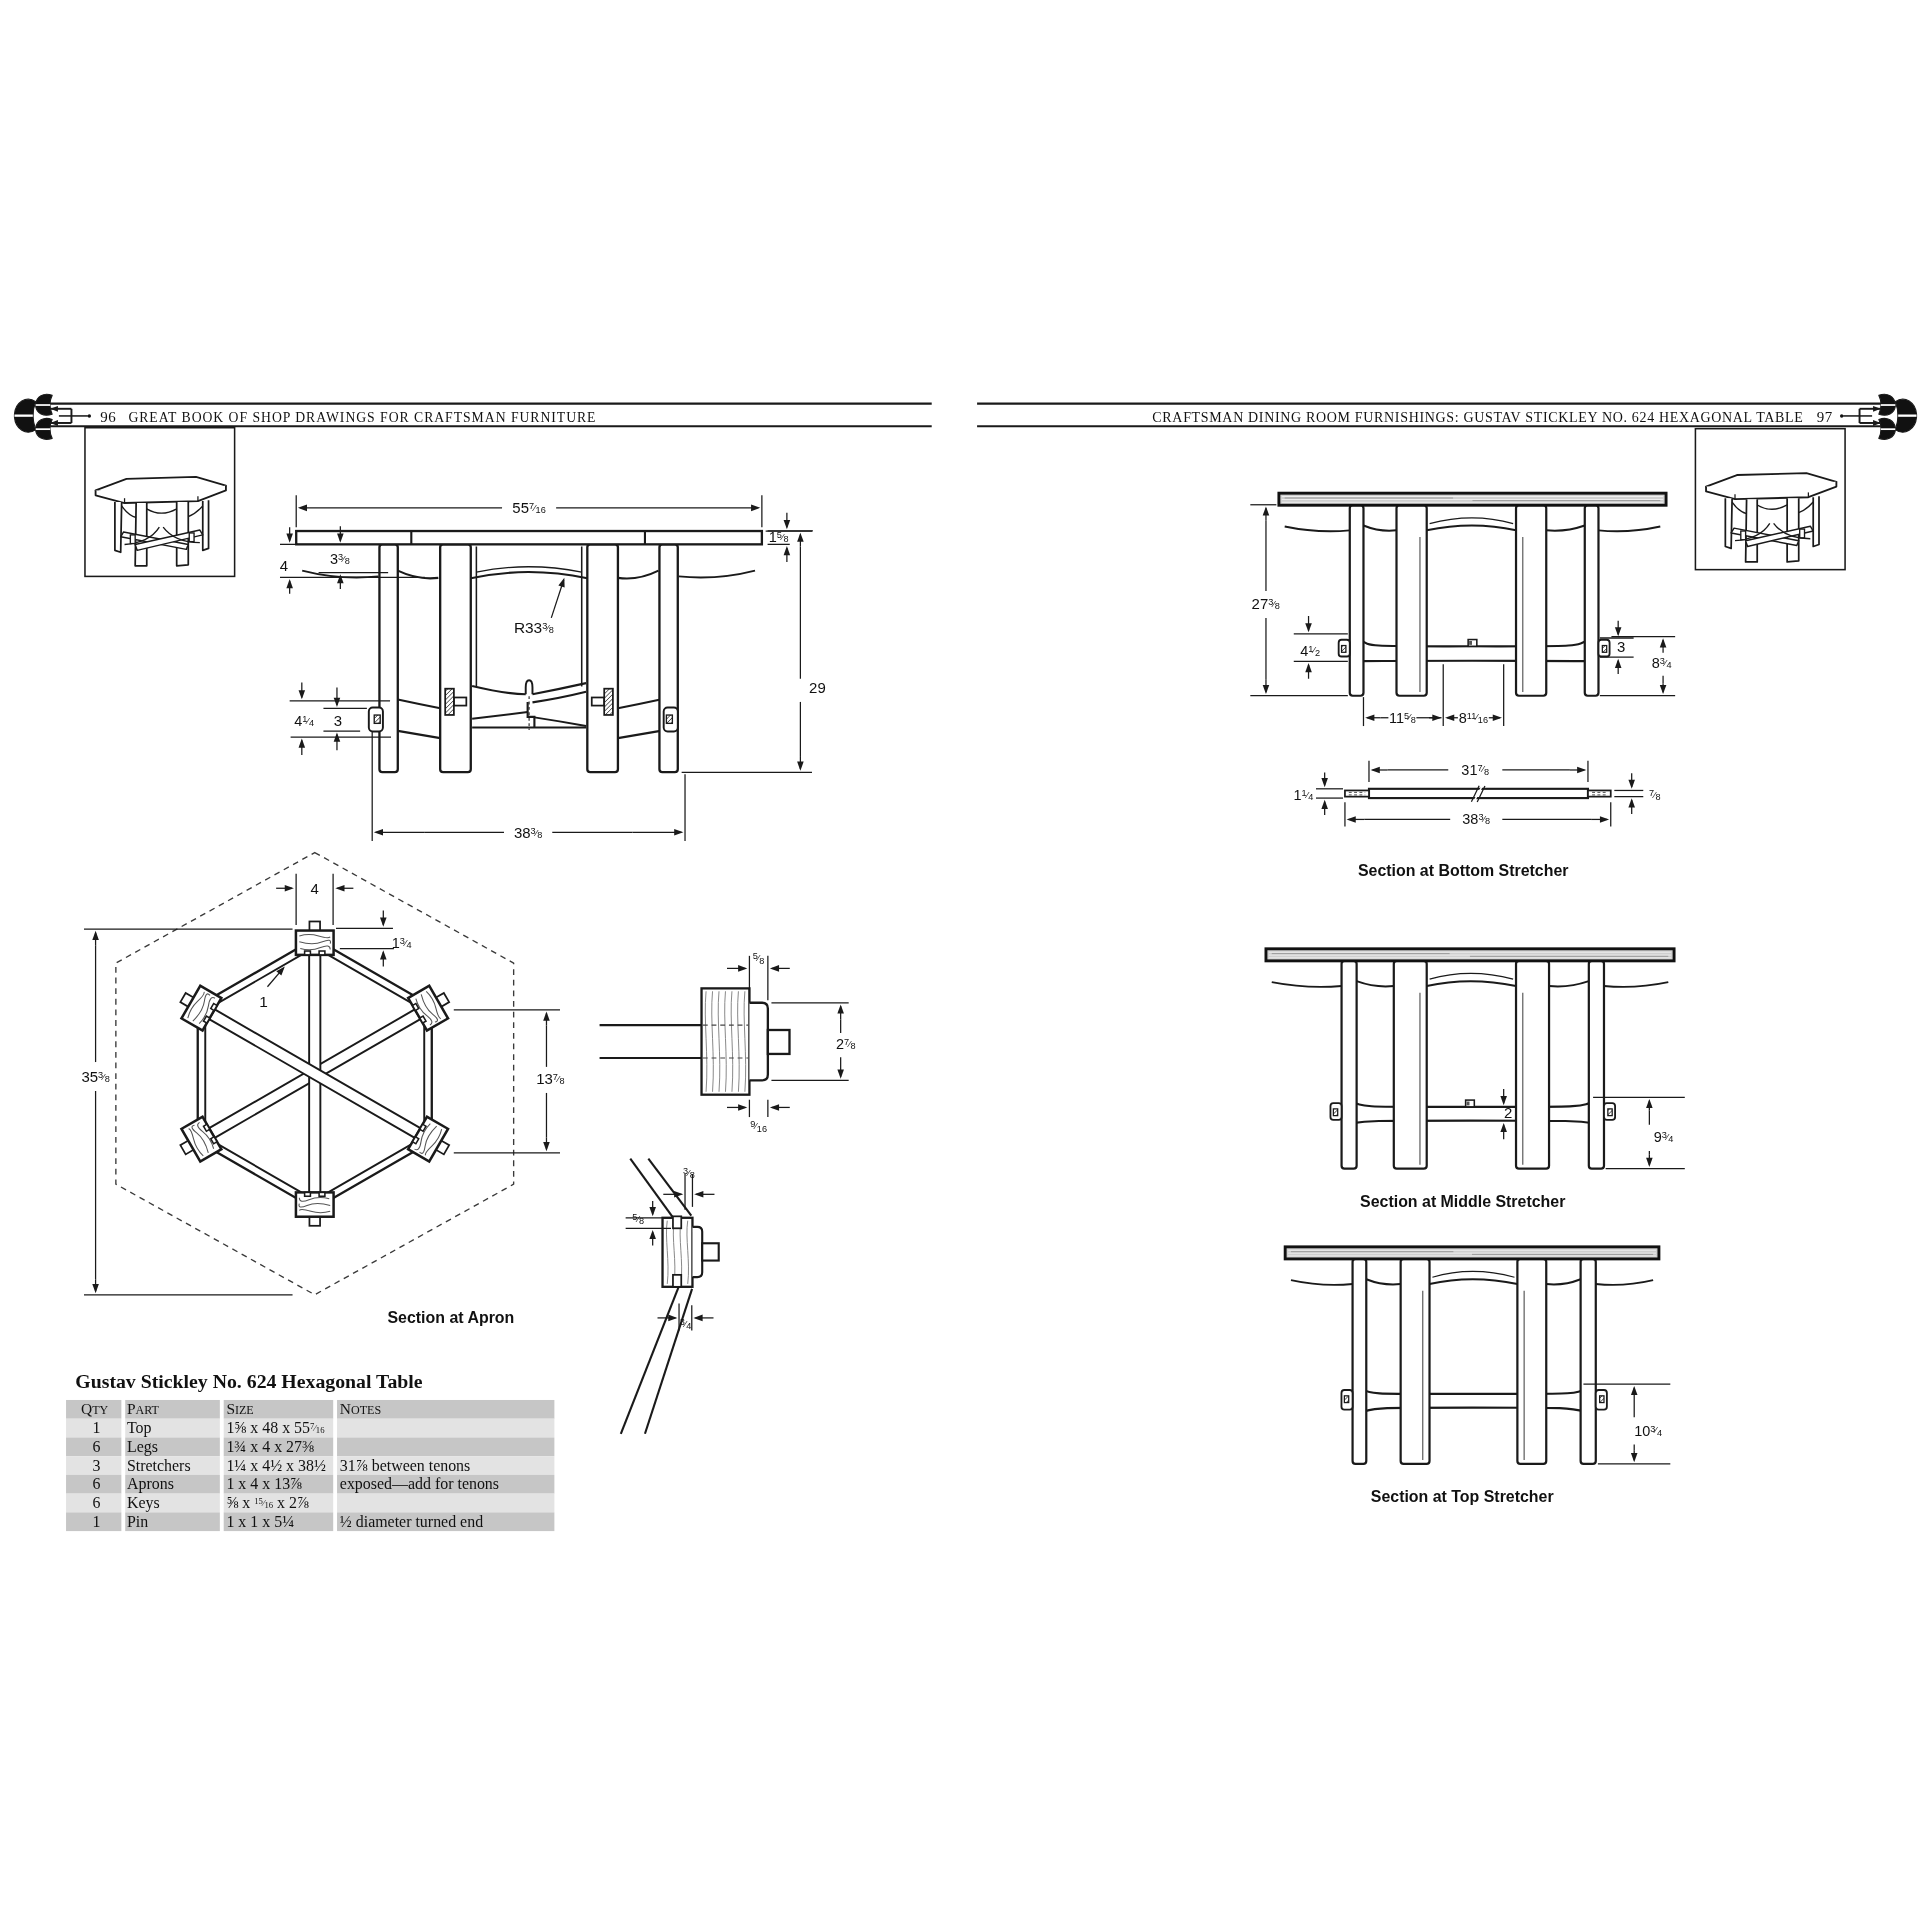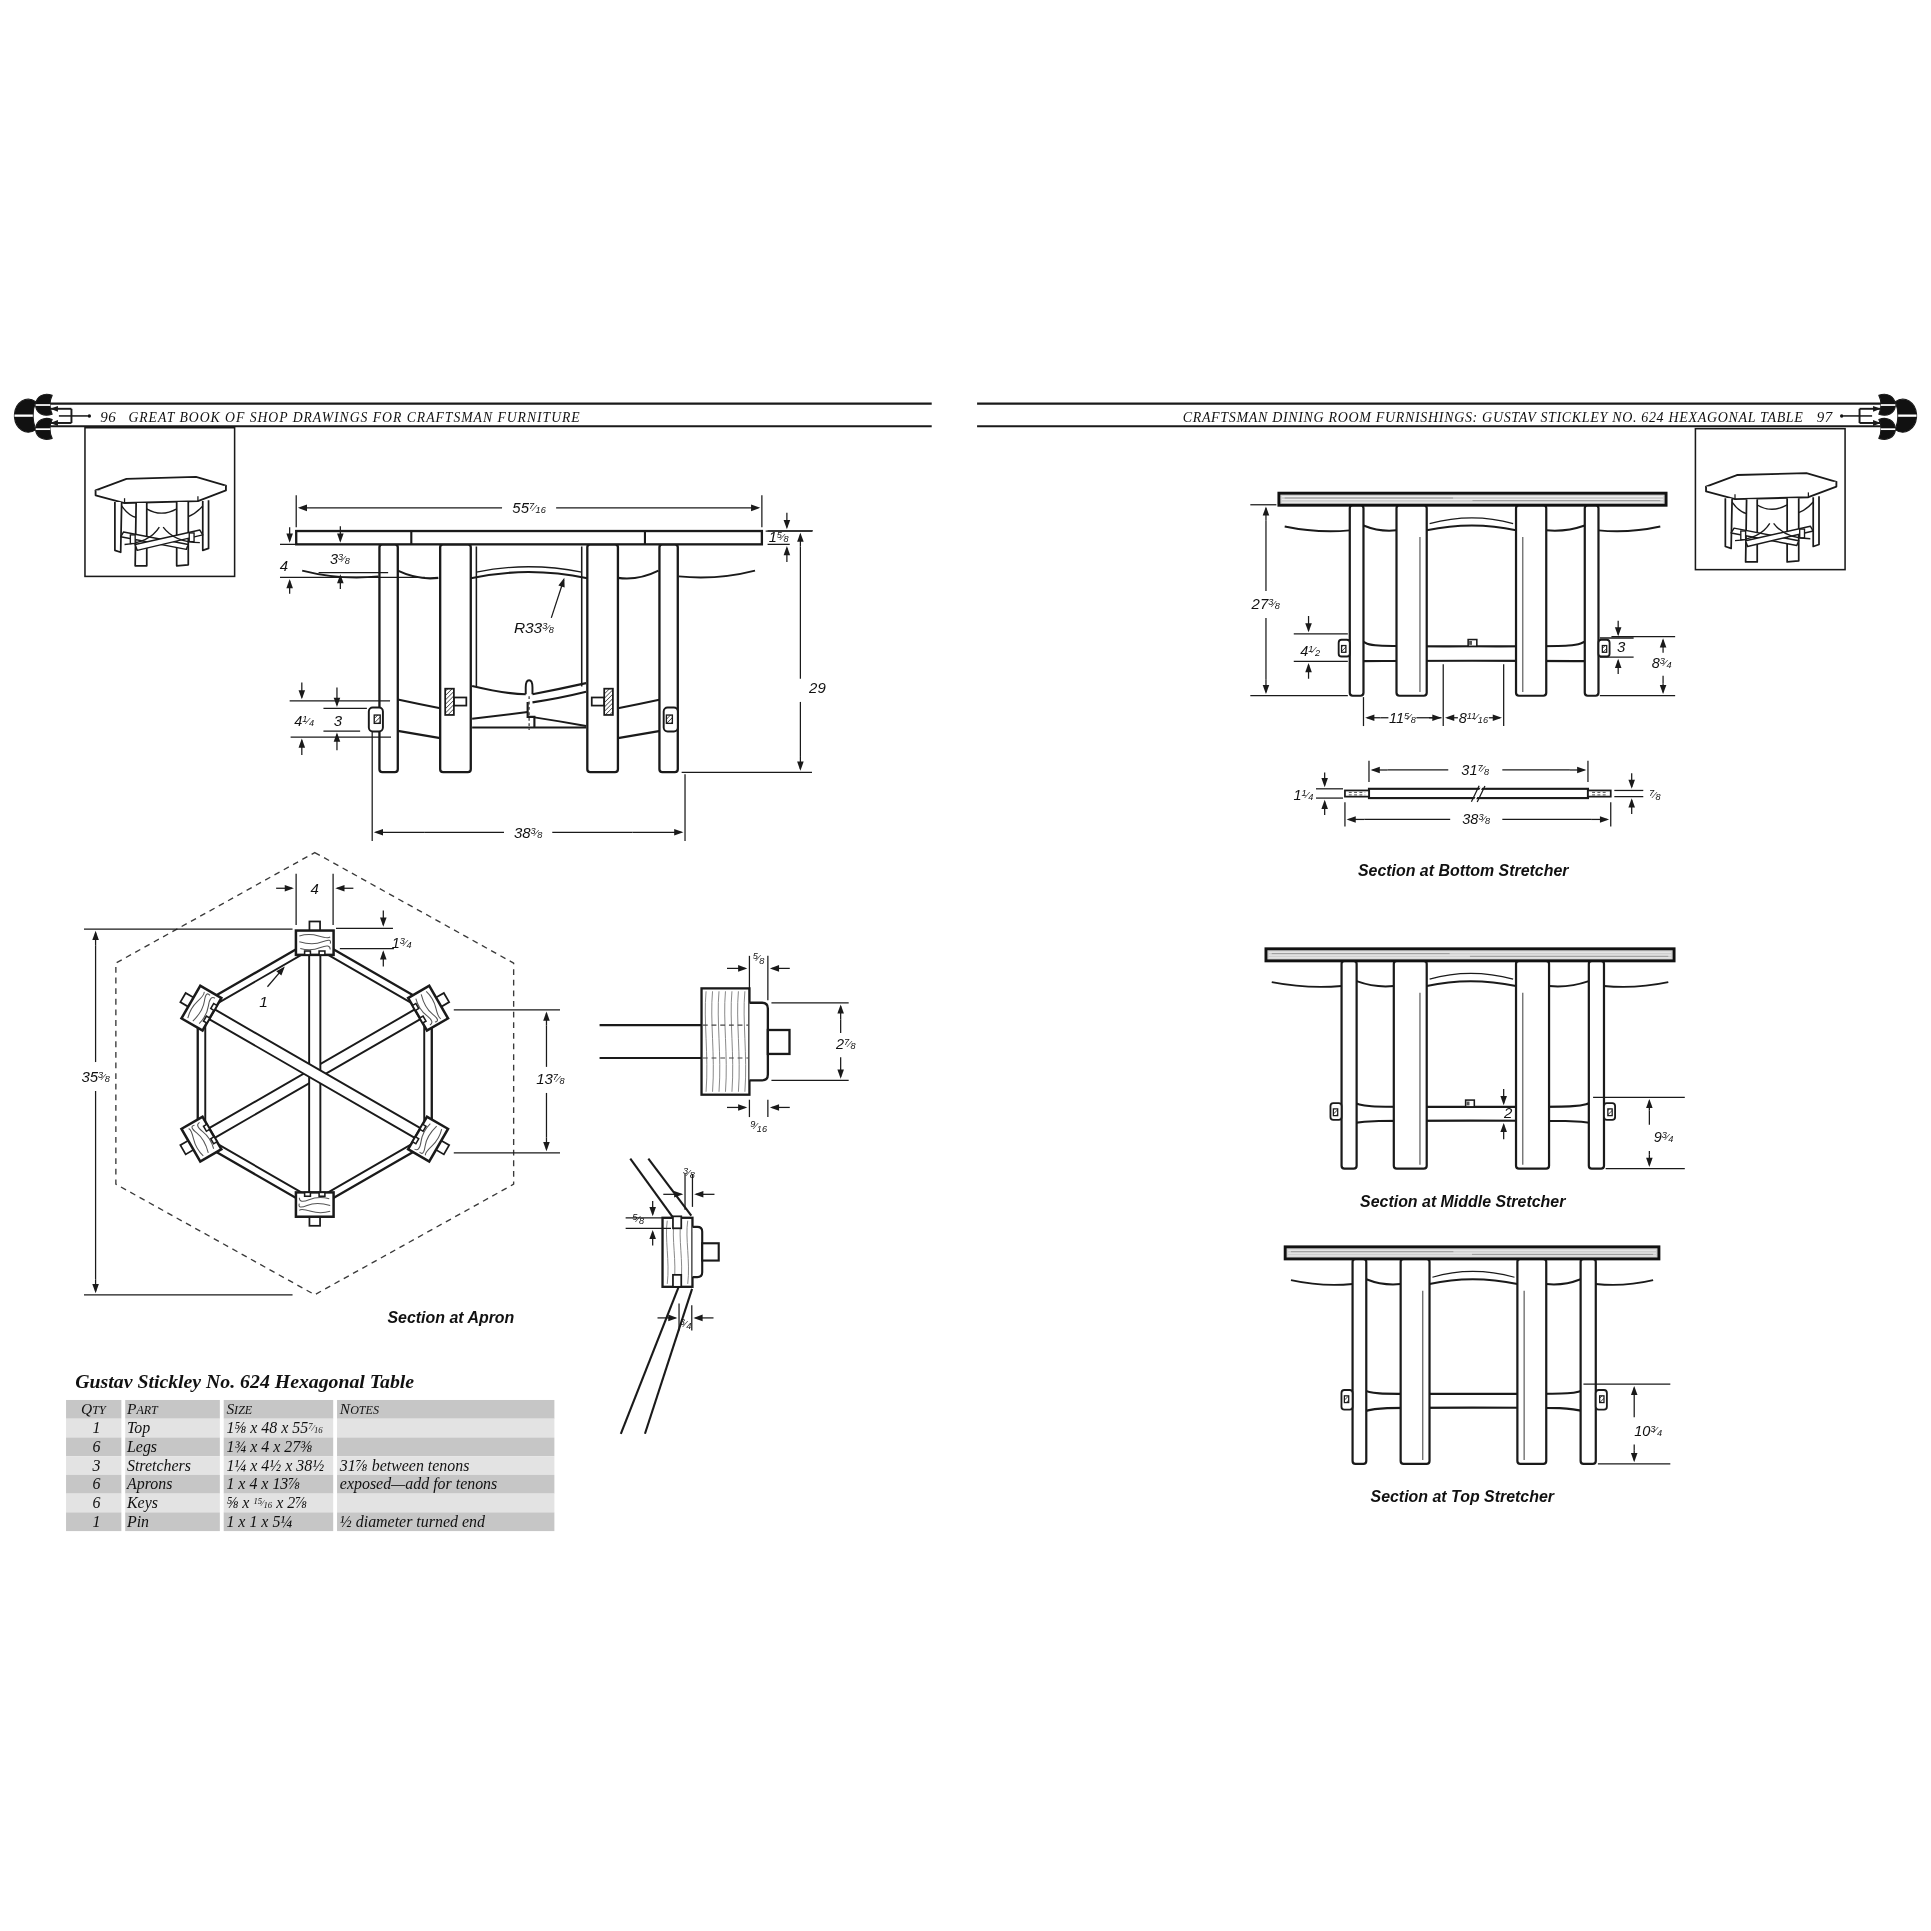--- a/index.html
+++ b/index.html
@@ -1,14 +1,14 @@
 <!DOCTYPE html>
 <html><head><meta charset="utf-8"><style>
 html,body{margin:0;padding:0;background:#ffffff;}
-#page{width:1931px;height:1931px;position:relative;background:#ffffff;font-style:italic;}
+#page{width:1931px;height:1931px;position:relative;background:#ffffff;}
 text{-webkit-font-smoothing:antialiased;}
 </style></head><body>
 <div id="page">
 <svg width="1931" height="1931" viewBox="0 0 2000 2000">
 <rect x="0" y="0" width="2000" height="2000" fill="#ffffff"></rect>
 <defs>
 <pattern id="keyhatch" width="3.2" height="3.2" patternUnits="userSpaceOnUse" patternTransform="rotate(45)">
  <rect width="3.2" height="3.2" fill="#ffffff"></rect>
           <line x1="0" y1="0" x2="0" y2="3.2" stroke="#333" stroke-width="1.4"></line>
 </pattern>

